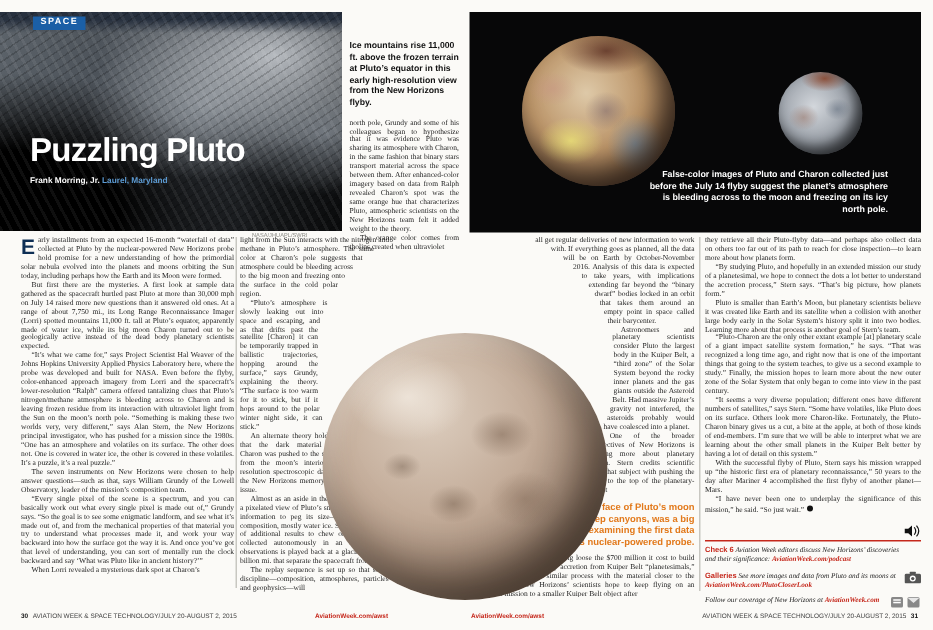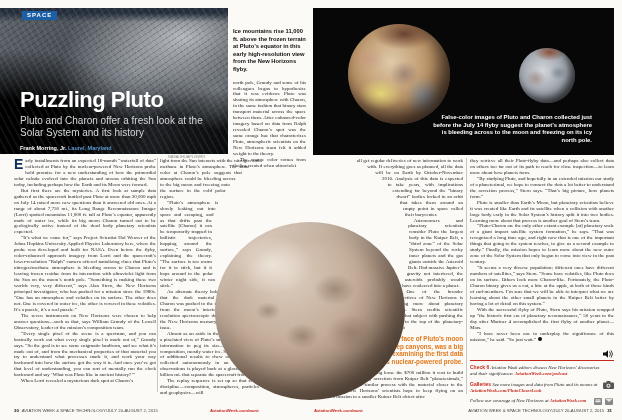--- a/index.html
+++ b/index.html
@@ -98,21 +98,20 @@
 </head>
 <body>
 
 <div class="spread">
 
   <div class="photo"></div>
   <div class="badge">SPACE</div>
 
   <div class="titleblock">
     <h1 class="title">Puzzling Pluto</h1>
-    <p class="subtitle">Pluto and Charon offer a fresh look at the Solar System and its history</p>
     <p class="byline"><span>Frank Morring, Jr.</span> <span class="loc">Laurel, Maryland</span></p>
   </div>
 
   <div class="credit">NASA/JHUAPL/SWRI</div>
 
   <div class="sidecol">
     <p class="sidecap">Ice mountains rise 11,000 ft. above the frozen terrain at Pluto’s equator in this early high-resolution view from the New Horizons flyby.</p>
     <div class="sidebody">
       <p class="ni">north pole, Grundy and some of his colleagues began to hypothesize that it was evidence Pluto was sharing its atmosphere with Charon, in the same fashion that binary stars transport material across the space between them. After enhanced-color imagery based on data from Ralph revealed Charon’s spot was the same orange hue that characterizes Pluto, atmospheric scientists on the New Horizons team felt it added weight to the theory.</p>
       <p>The orange color comes from tholins created when ultraviolet</p>

